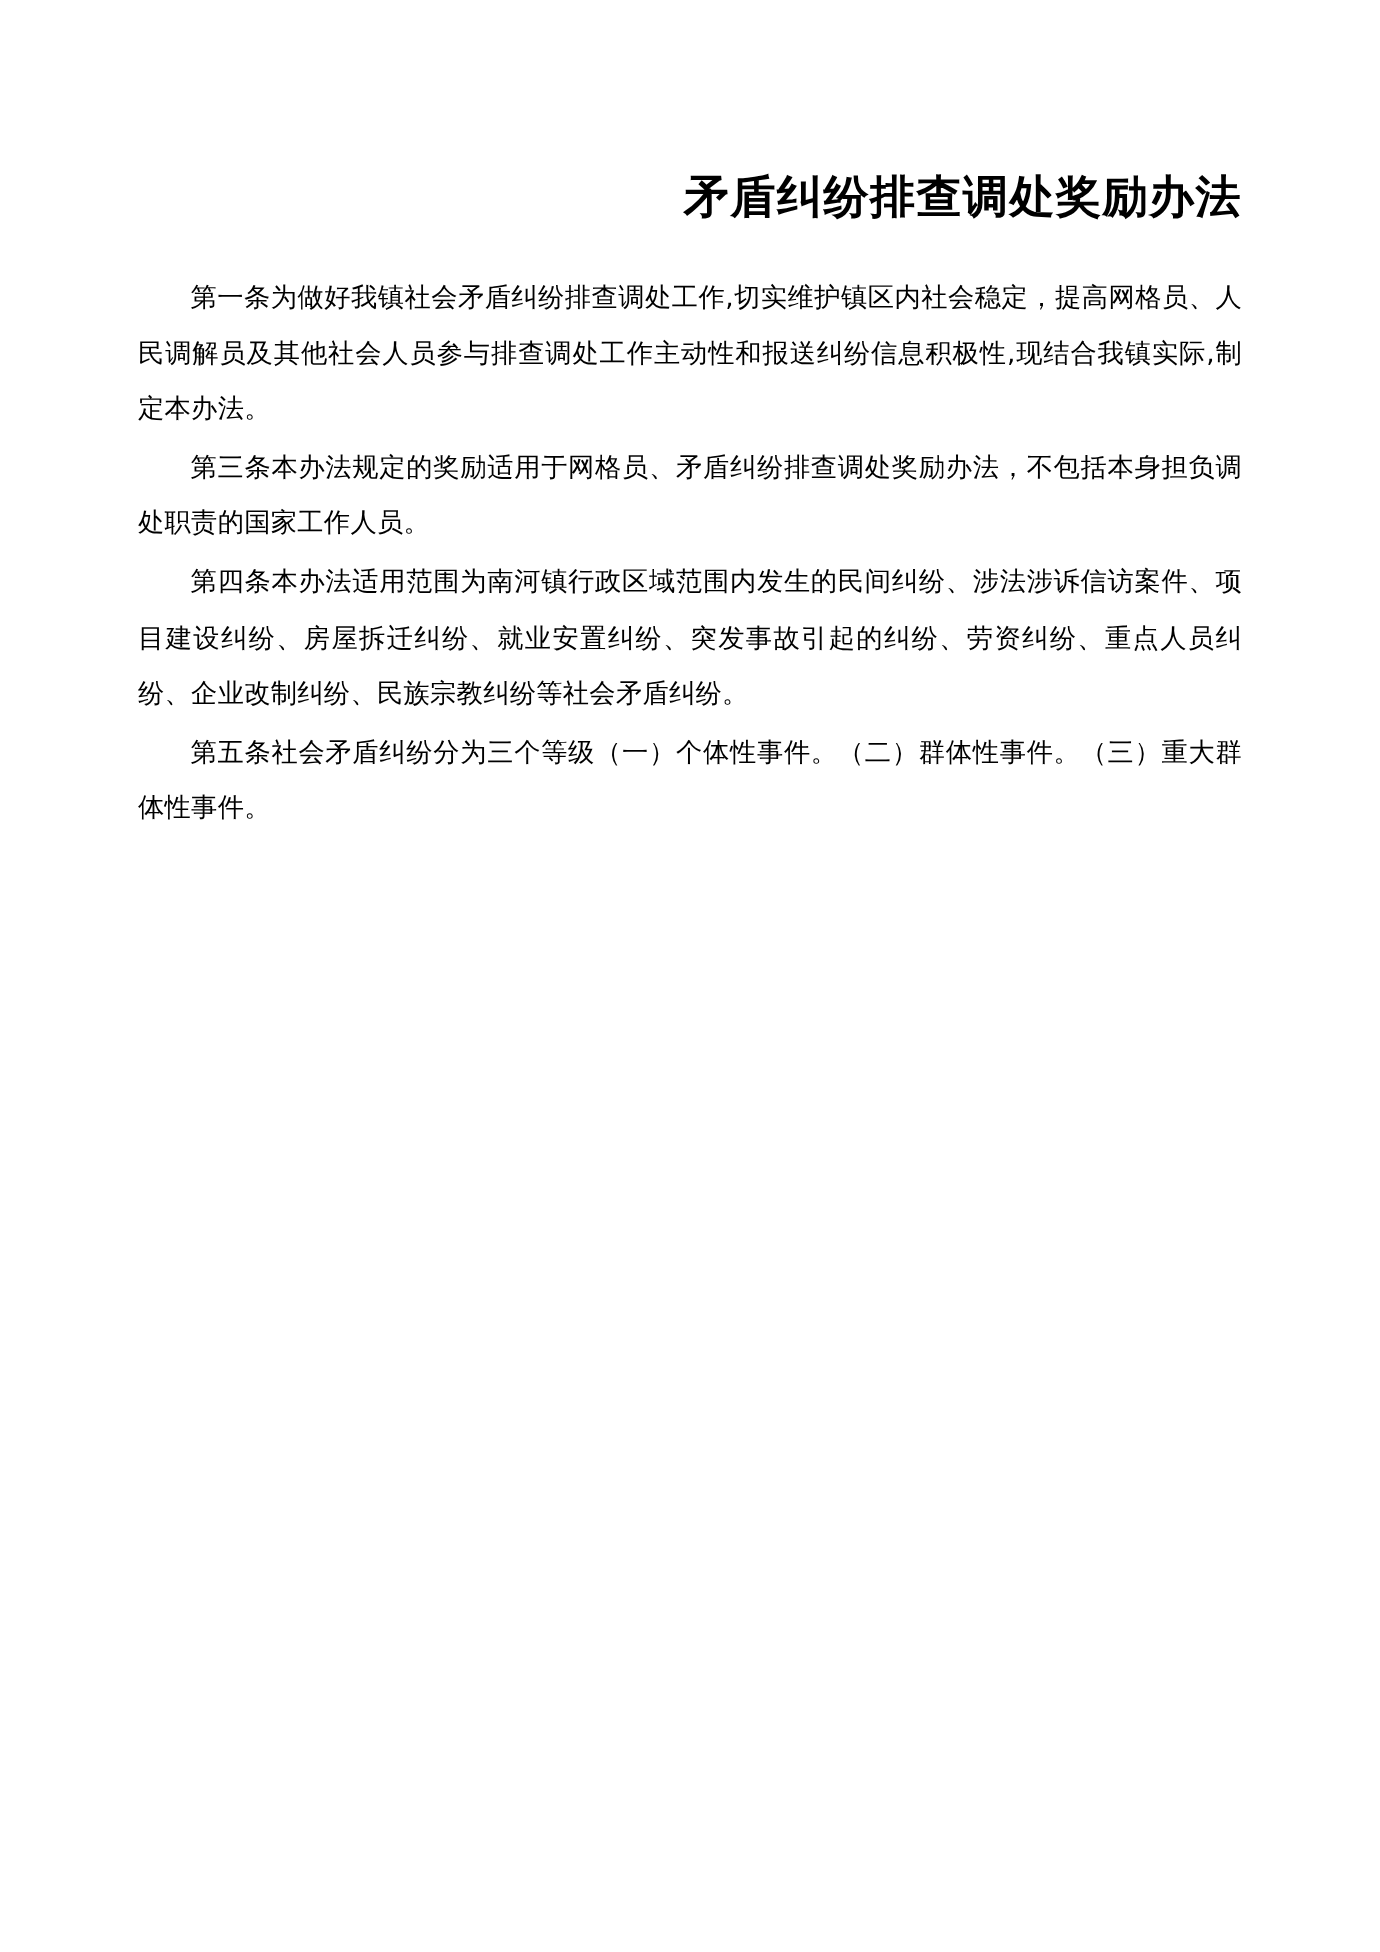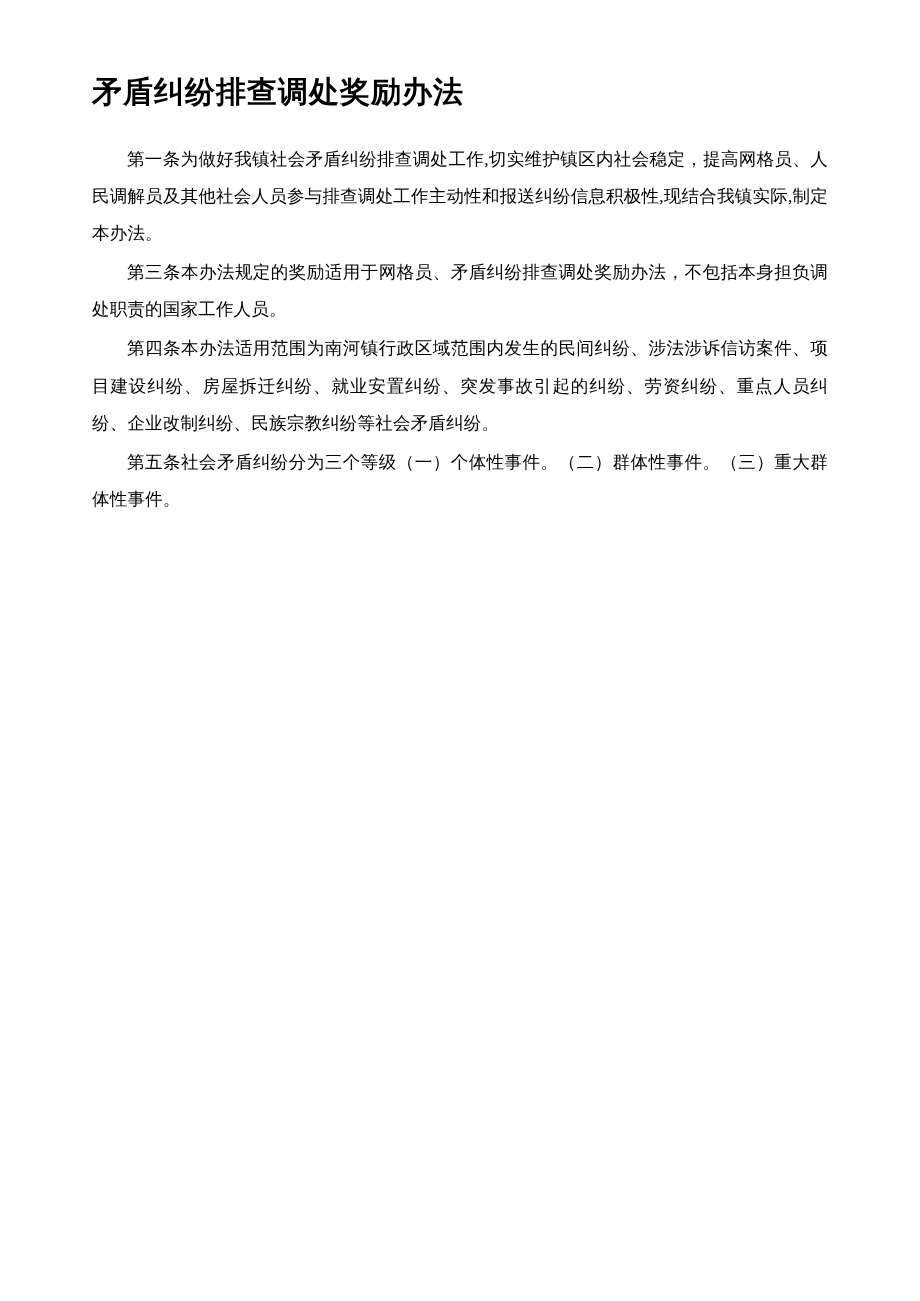--- a/index.html
+++ b/index.html
@@ -16,40 +16,39 @@
   }
   .page {
     width: 920px;
     height: 1301px;
     box-sizing: border-box;
     padding: 0 92px;
     position: relative;
   }
   .doc-title {
     margin: 0;
-    padding-top: 72px;
+    padding-top: 112px;
     font-size: 30px;
     font-weight: bold;
-    text-align: left;
+    text-align: right;
     letter-spacing: 1px;
     line-height: 1.3;
     font-family: "DejaVu Sans", "Liberation Sans", sans-serif;
   }
   .body-text {
     margin-top: 30px;
   }
   p.para {
     margin: 0 0 0 0;
     font-size: 17.5px;
     line-height: 2.12;
     text-align: justify;
     text-justify: inter-ideograph;
     text-indent: 2em;
     letter-spacing: 0.2px;
-    font-family: Liberation Serif, serif;
   }
   p.para + p.para {
     margin-top: 2px;
   }
   p.para.tight {
     line-height: 1.72;
   }
   .clip-bottom {
     position: absolute;
     left: 0;

